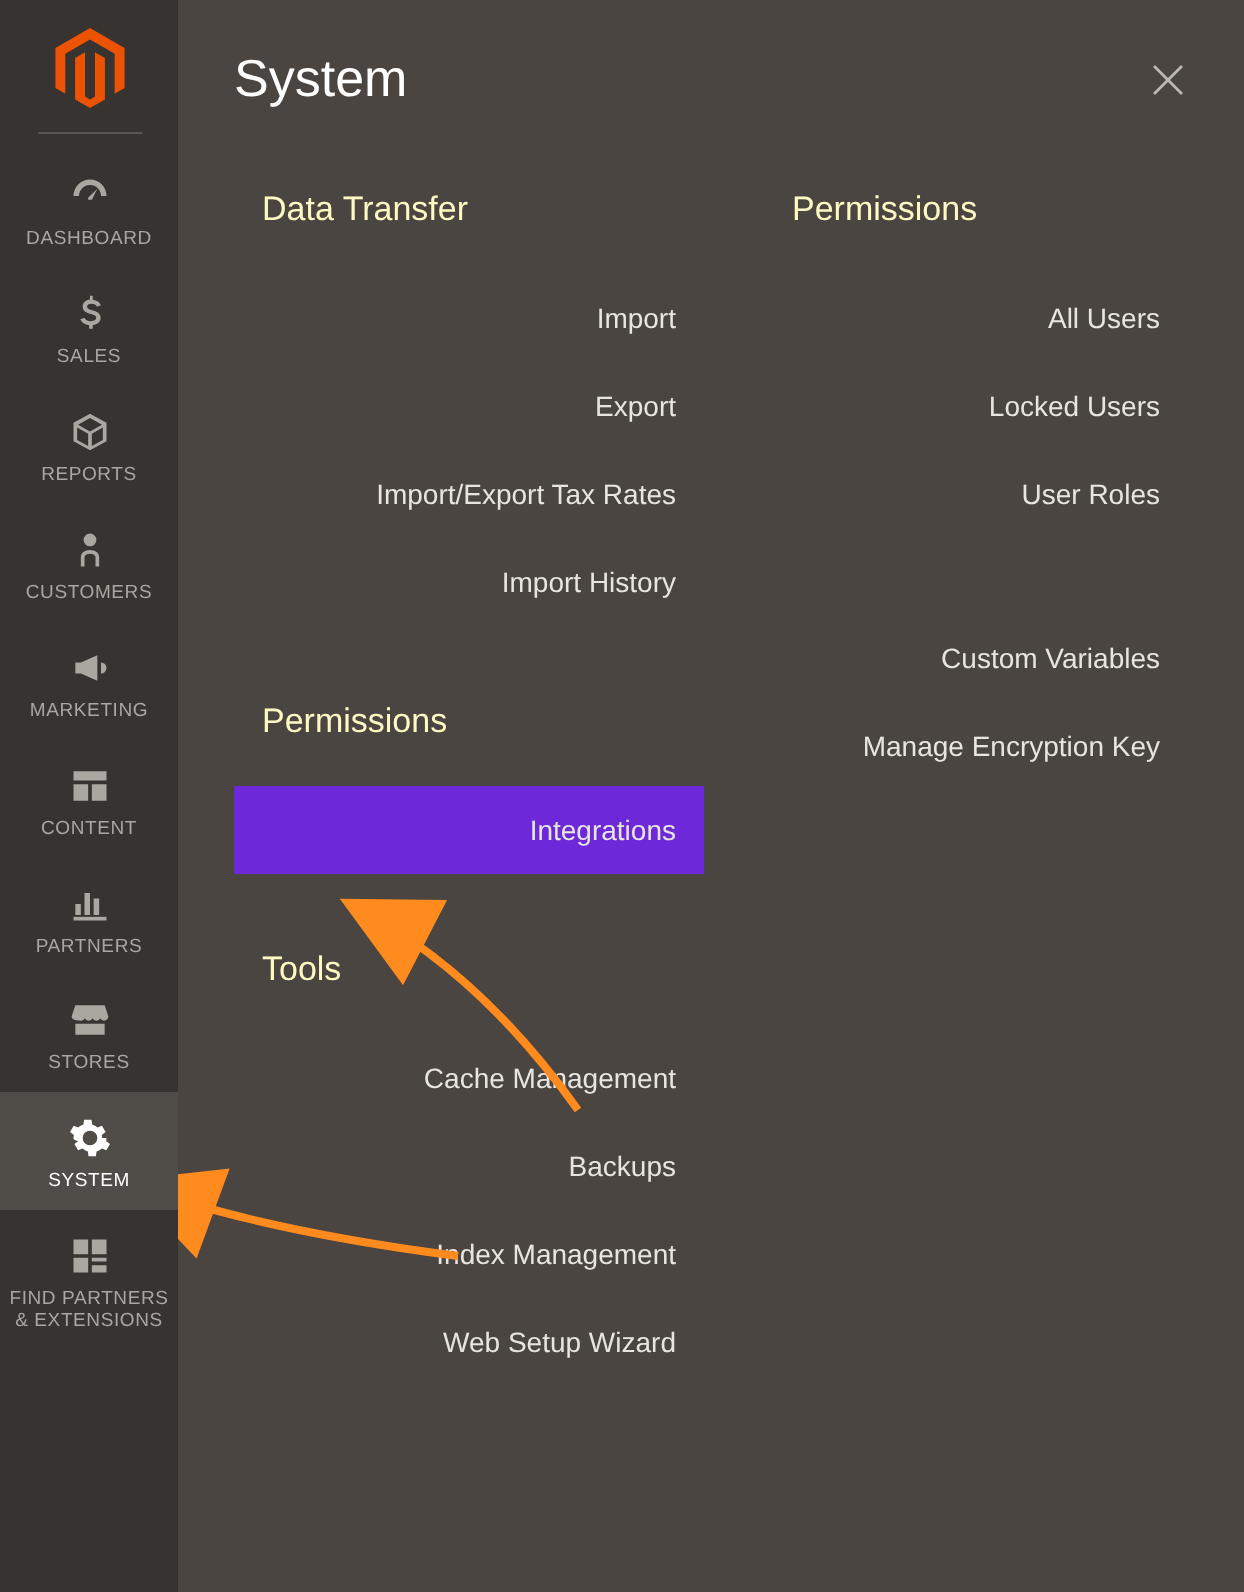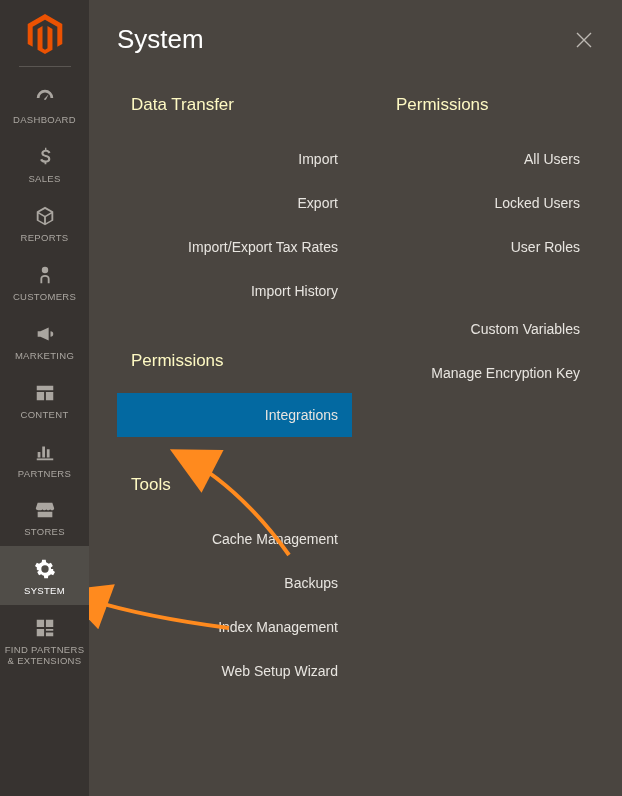--- a/index.html
+++ b/index.html
@@ -22,21 +22,21 @@
     .panel-header { display: flex; align-items: center; justify-content: space-between; padding: 24px 28px 10px 28px; }
     .panel-title { font-size: 26px; font-weight: 400; color: #fff; }
     .close-btn { width: 20px; height: 20px; cursor: pointer; color: #bdb9b3; display: flex; align-items: center; justify-content: center; font-size: 22px; }
     .panel-body { display: flex; padding: 30px 28px 0 28px; gap: 30px; }
     .col { display: flex; flex-direction: column; }
     .col.left { width: 235px; }
     .col.right { flex: 1; }
     .group { margin-bottom: 38px; }
     .group-title { color: #fef9c3; font-size: 17px; font-weight: 400; margin-bottom: 22px; padding-left: 14px; }
     .menu-item { color: #e8e5e0; font-size: 14px; padding: 14px 14px; cursor: pointer; border-radius: 0; text-align: right; }
-    .menu-item.highlight { background: #0369a1; }
+    .menu-item.highlight { background: #6d28d9; }
     
     
     .arrows { position: absolute; left: 0; top: 0; pointer-events: none; }
   </style>
 </head>
 <body>
 
 <div class="sidebar">
   <div class="logo">
     <svg viewBox="0 0 32 37">

